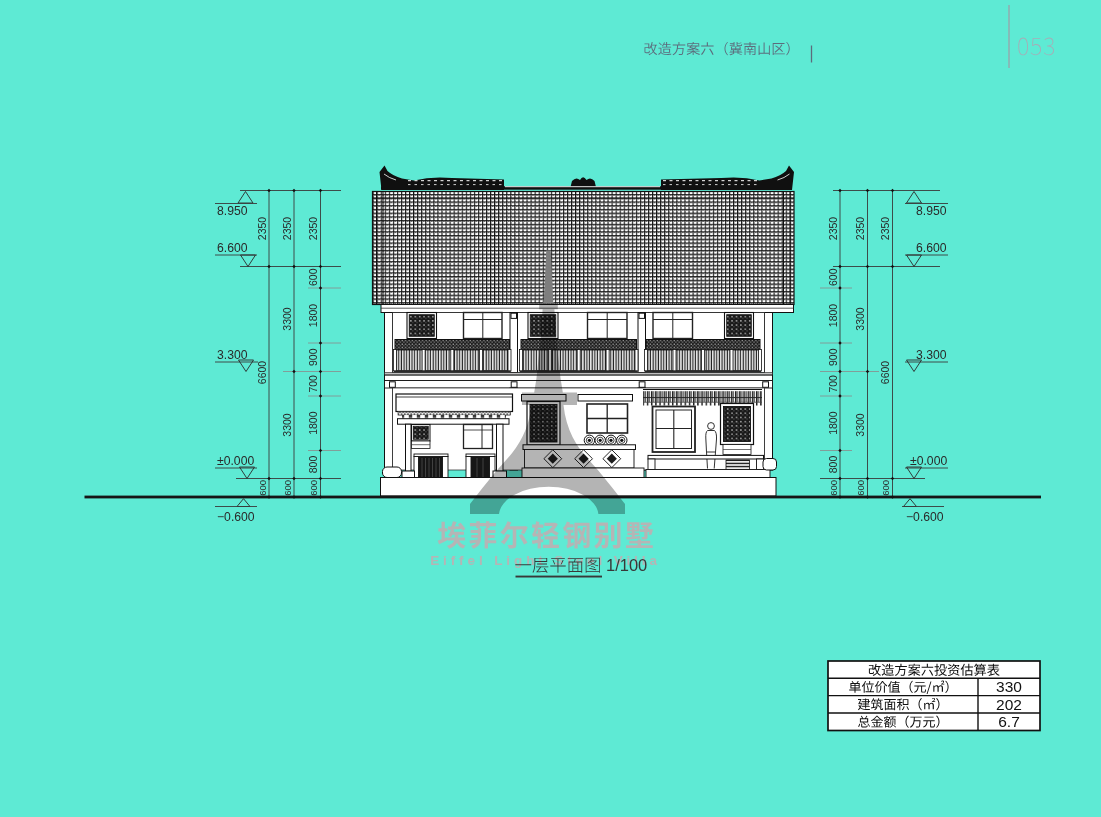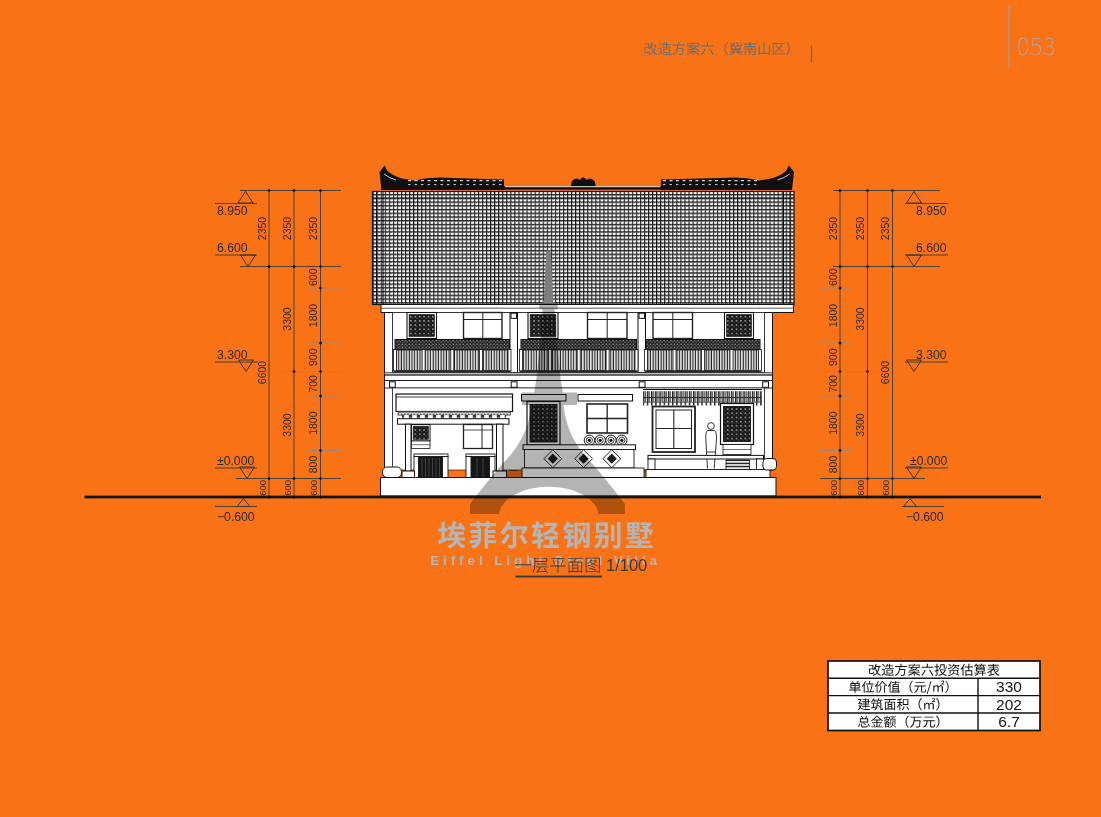--- a/index.html
+++ b/index.html
@@ -1,14 +1,14 @@
 <!DOCTYPE html>
 <html><head><meta charset="utf-8"><style>
 html,body{margin:0;padding:0;background:#fff;}
-.page{position:relative;width:1101px;height:817px;background:#f97316;overflow:hidden;font-family:"Liberation Sans",sans-serif;}
+.page{position:relative;width:1101px;height:817px;background:#5eead4;overflow:hidden;font-family:"Liberation Sans",sans-serif;}
 svg{position:absolute;top:0;left:0;}
 </style></head><body>
 <div class="page">
 <svg width="1101" height="817" viewBox="0 0 1101 817">
 <defs>
 <pattern id="tile" width="4.05" height="3.73" patternUnits="userSpaceOnUse">
   <rect width="4.05" height="3.73" fill="#fff"></rect>
   <rect x="0" y="0" width="1.15" height="3.73" fill="#131313"></rect>
   <rect x="0" y="0" width="4.05" height="0.85" fill="#131313"></rect>
   <rect x="1.6" y="0.85" width="2.0" height="0.95" fill="#5a5a5a"></rect>

